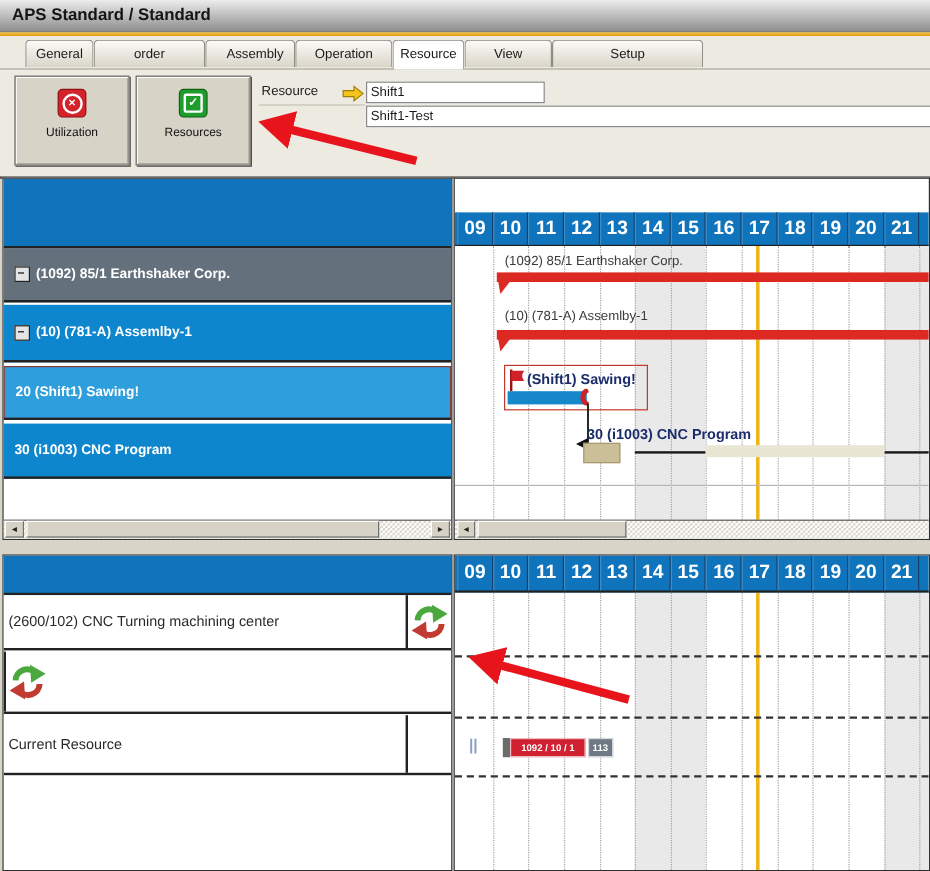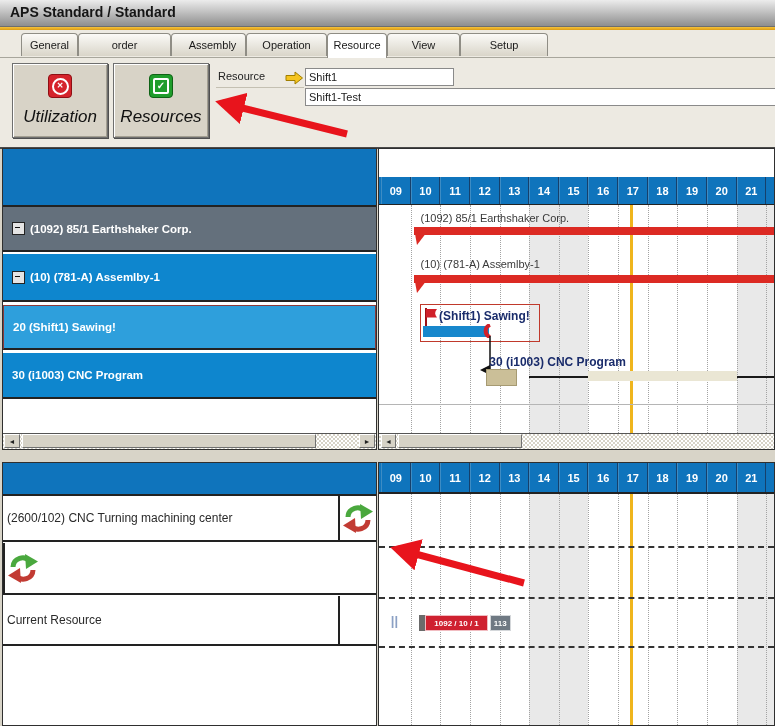--- a/index.html
+++ b/index.html
@@ -18,21 +18,21 @@
   #topbg{left:0;top:30px;width:775px;height:117px;background:#edeae2;
     border-bottom:2px solid #4a4a4a;}
   #tabline{left:0;top:57px;width:775px;height:1px;background:#a8a69c;}
   .tab{position:absolute;top:33px;height:23px;border:1px solid #8f8d85;border-bottom:none;
     border-radius:4px 4px 0 0;background:linear-gradient(#fbfaf7,#d9d5c9);
     font-size:11px;color:#1a1a1a;text-align:center;line-height:23px;box-sizing:border-box;}
   .tab.active{background:#fff;height:25px;z-index:3;font-weight:normal;}
   .toolbtn{position:absolute;top:63px;width:94px;height:73px;background:#d8d3c7;
     border:1px solid #6f6f6f;box-shadow:inset 1px 1px 0 #fff,inset -1px -1px 0 #a39f92,1px 1px 0 #4f4f4f;
     text-align:center;cursor:default;}
-  .toolbtn .lbl{position:absolute;left:0;right:0;bottom:10px;font-size:17px;color:#111;font-style:italic;}
+  .toolbtn .lbl{position:absolute;left:0;right:0;bottom:21px;font-size:10px;color:#111;}
   .bicon{position:absolute;left:50%;top:10px;transform:translateX(-50%);
     width:22px;height:22px;border-radius:4px;display:flex;align-items:center;justify-content:center;}
   .bicon.red{background:#d5232b;border:1px solid #8e0f14;}
   .bicon.green{background:#1f9d2c;border:1px solid #0f6216;}
   .ring{width:13px;height:13px;border:2px solid #fff;border-radius:50%;
     display:flex;align-items:center;justify-content:center;font-size:8px;font-weight:bold;color:#fff;line-height:1;}
   .sq{width:12px;height:12px;border:2px solid #fff;border-radius:2px;
     display:flex;align-items:center;justify-content:center;font-size:10px;font-weight:bold;color:#fff;line-height:1;}
   #res-label{left:218px;top:70px;width:86px;height:16px;font-size:11px;color:#222;}
   #res-underline{left:216px;top:87px;width:88px;height:1px;background:#c4c0b2;}
@@ -64,21 +64,21 @@
 
   
   #month-band{position:absolute;left:0;top:0;right:0;height:28px;background:#0f74bc;
     color:#fff;font-weight:bold;font-size:12px;text-align:right;line-height:28px;padding-right:8px;
     border-bottom:1px solid #12375f;box-sizing:border-box;}
   .hourrow{position:absolute;left:0;right:0;background:#0f74bc;display:flex;padding-left:2px;
     border-bottom:1px solid #222;box-sizing:border-box;}
   #hours-top{top:28px;height:28px;}
   #hours-bottom{top:0;height:31px;border-bottom:2px solid #222;}
   .hcell{flex:0 0 29.64px;box-sizing:border-box;border-right:1px solid #16406b;border-left:1px solid #3d8cc4;
-    color:#fff;font-weight:bold;font-size:11px;display:flex;align-items:center;justify-content:center;}
+    color:#fff;font-weight:bold;font-size:16px;display:flex;align-items:center;justify-content:center;}
 
   .chart{position:absolute;left:0;right:0;background:#fff;overflow:hidden;}
   #chart-top{top:56px;height:230px;}
   #chart-bot{top:31px;height:233px;}
   .band{position:absolute;top:0;bottom:0;background:#e9e9e9;}
   .gridv{position:absolute;top:0;bottom:0;width:0;border-left:1px dotted #a3a3a3;}
   .nowline{position:absolute;top:0;bottom:0;width:3px;background:#efb51d;}
   .hsep{position:absolute;left:0;right:0;height:0;border-top:2px dashed #333;}
   .thinline{position:absolute;height:2px;background:#1a1a1a;}
 
@@ -122,21 +122,21 @@
 <div id="goldline" class="abs"></div>
 <div id="topbg" class="abs"></div>
 <div id="tabline" class="abs"></div>
 <div id="tabstrip">
     <div class="tab" style="left: 21px; width: 57px;">General</div>
     <div class="tab" style="left: 78px; width: 93px;">order</div>
     <div class="tab" style="left: 171px; width: 75px; padding-left: 8px;">Assembly</div>
     <div class="tab" style="left: 246px; width: 81px;">Operation</div>
     <div class="tab active" style="left: 327px; width: 60px;">Resource</div>
     <div class="tab" style="left: 387px; width: 73px;">View</div>
-    <div class="tab" style="left: 460px; width: 88px;">Setup</div>
+    <div class="tab" style="left: 460px; width: 126px;">Setup</div>
   </div>
 
 <div class="toolbtn" id="btn-utilization" style="left:12px;">
   <span class="bicon red">
       <span class="ring">✕</span>
     </span>
   <span class="lbl">Utilization</span>
 </div>
 <div class="toolbtn" id="btn-resources" style="left:113px;">
   <span class="bicon green">

